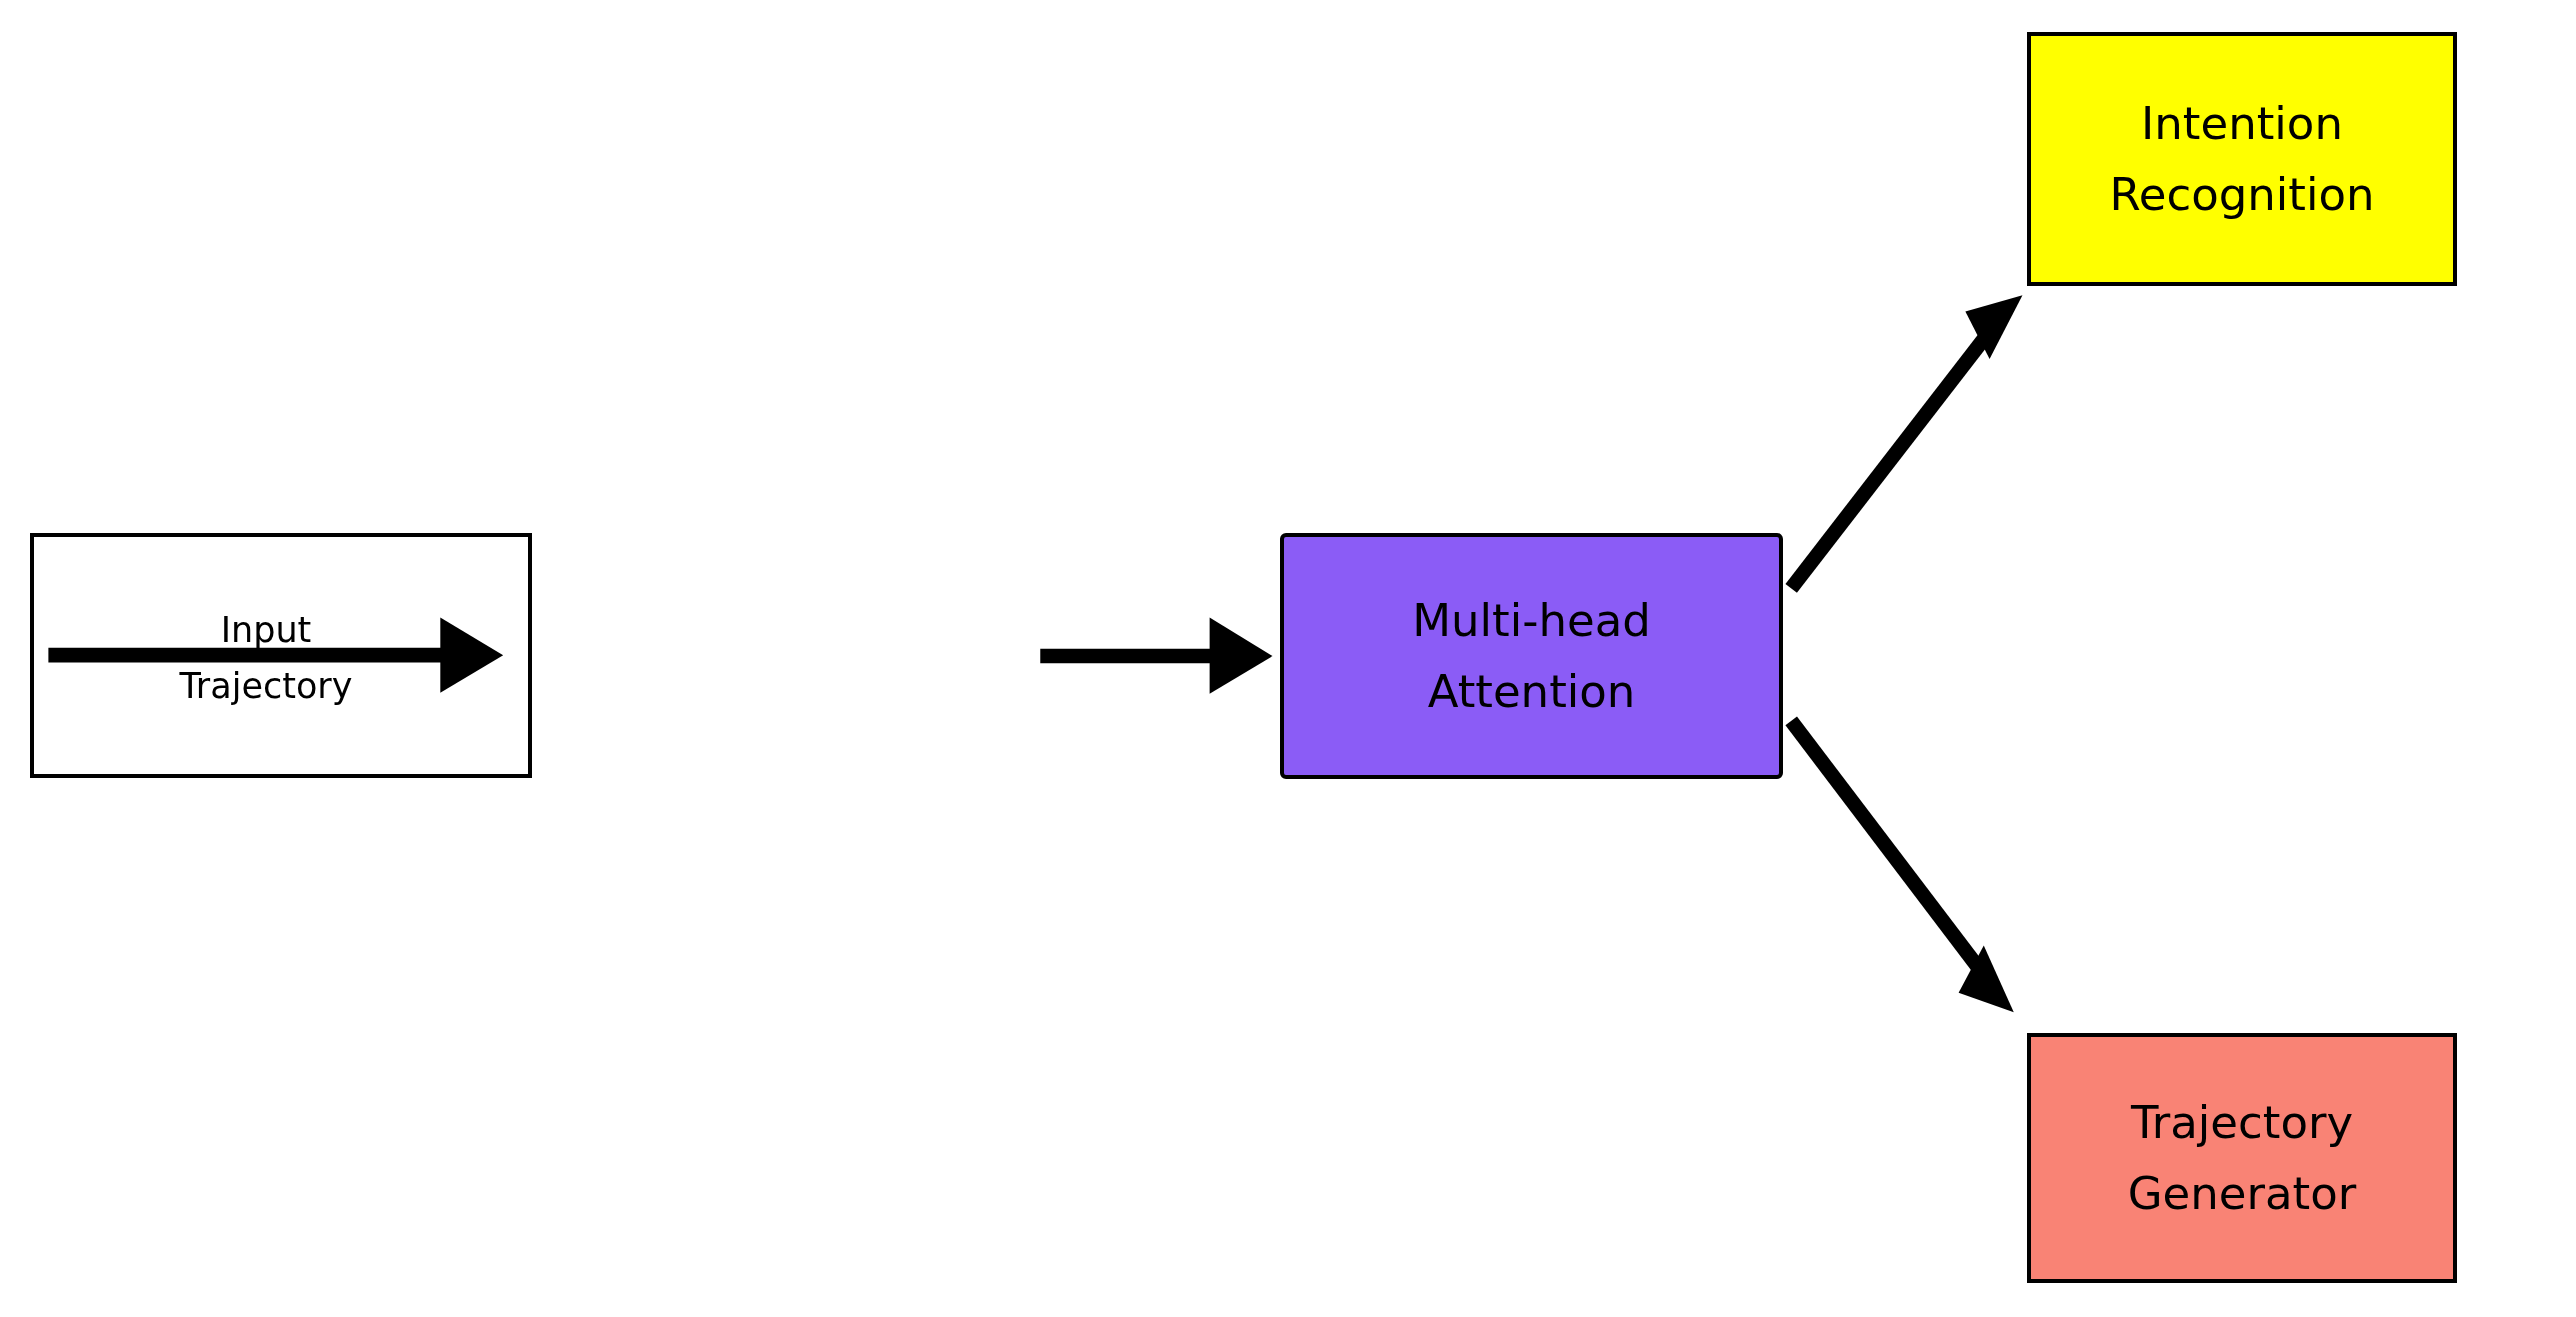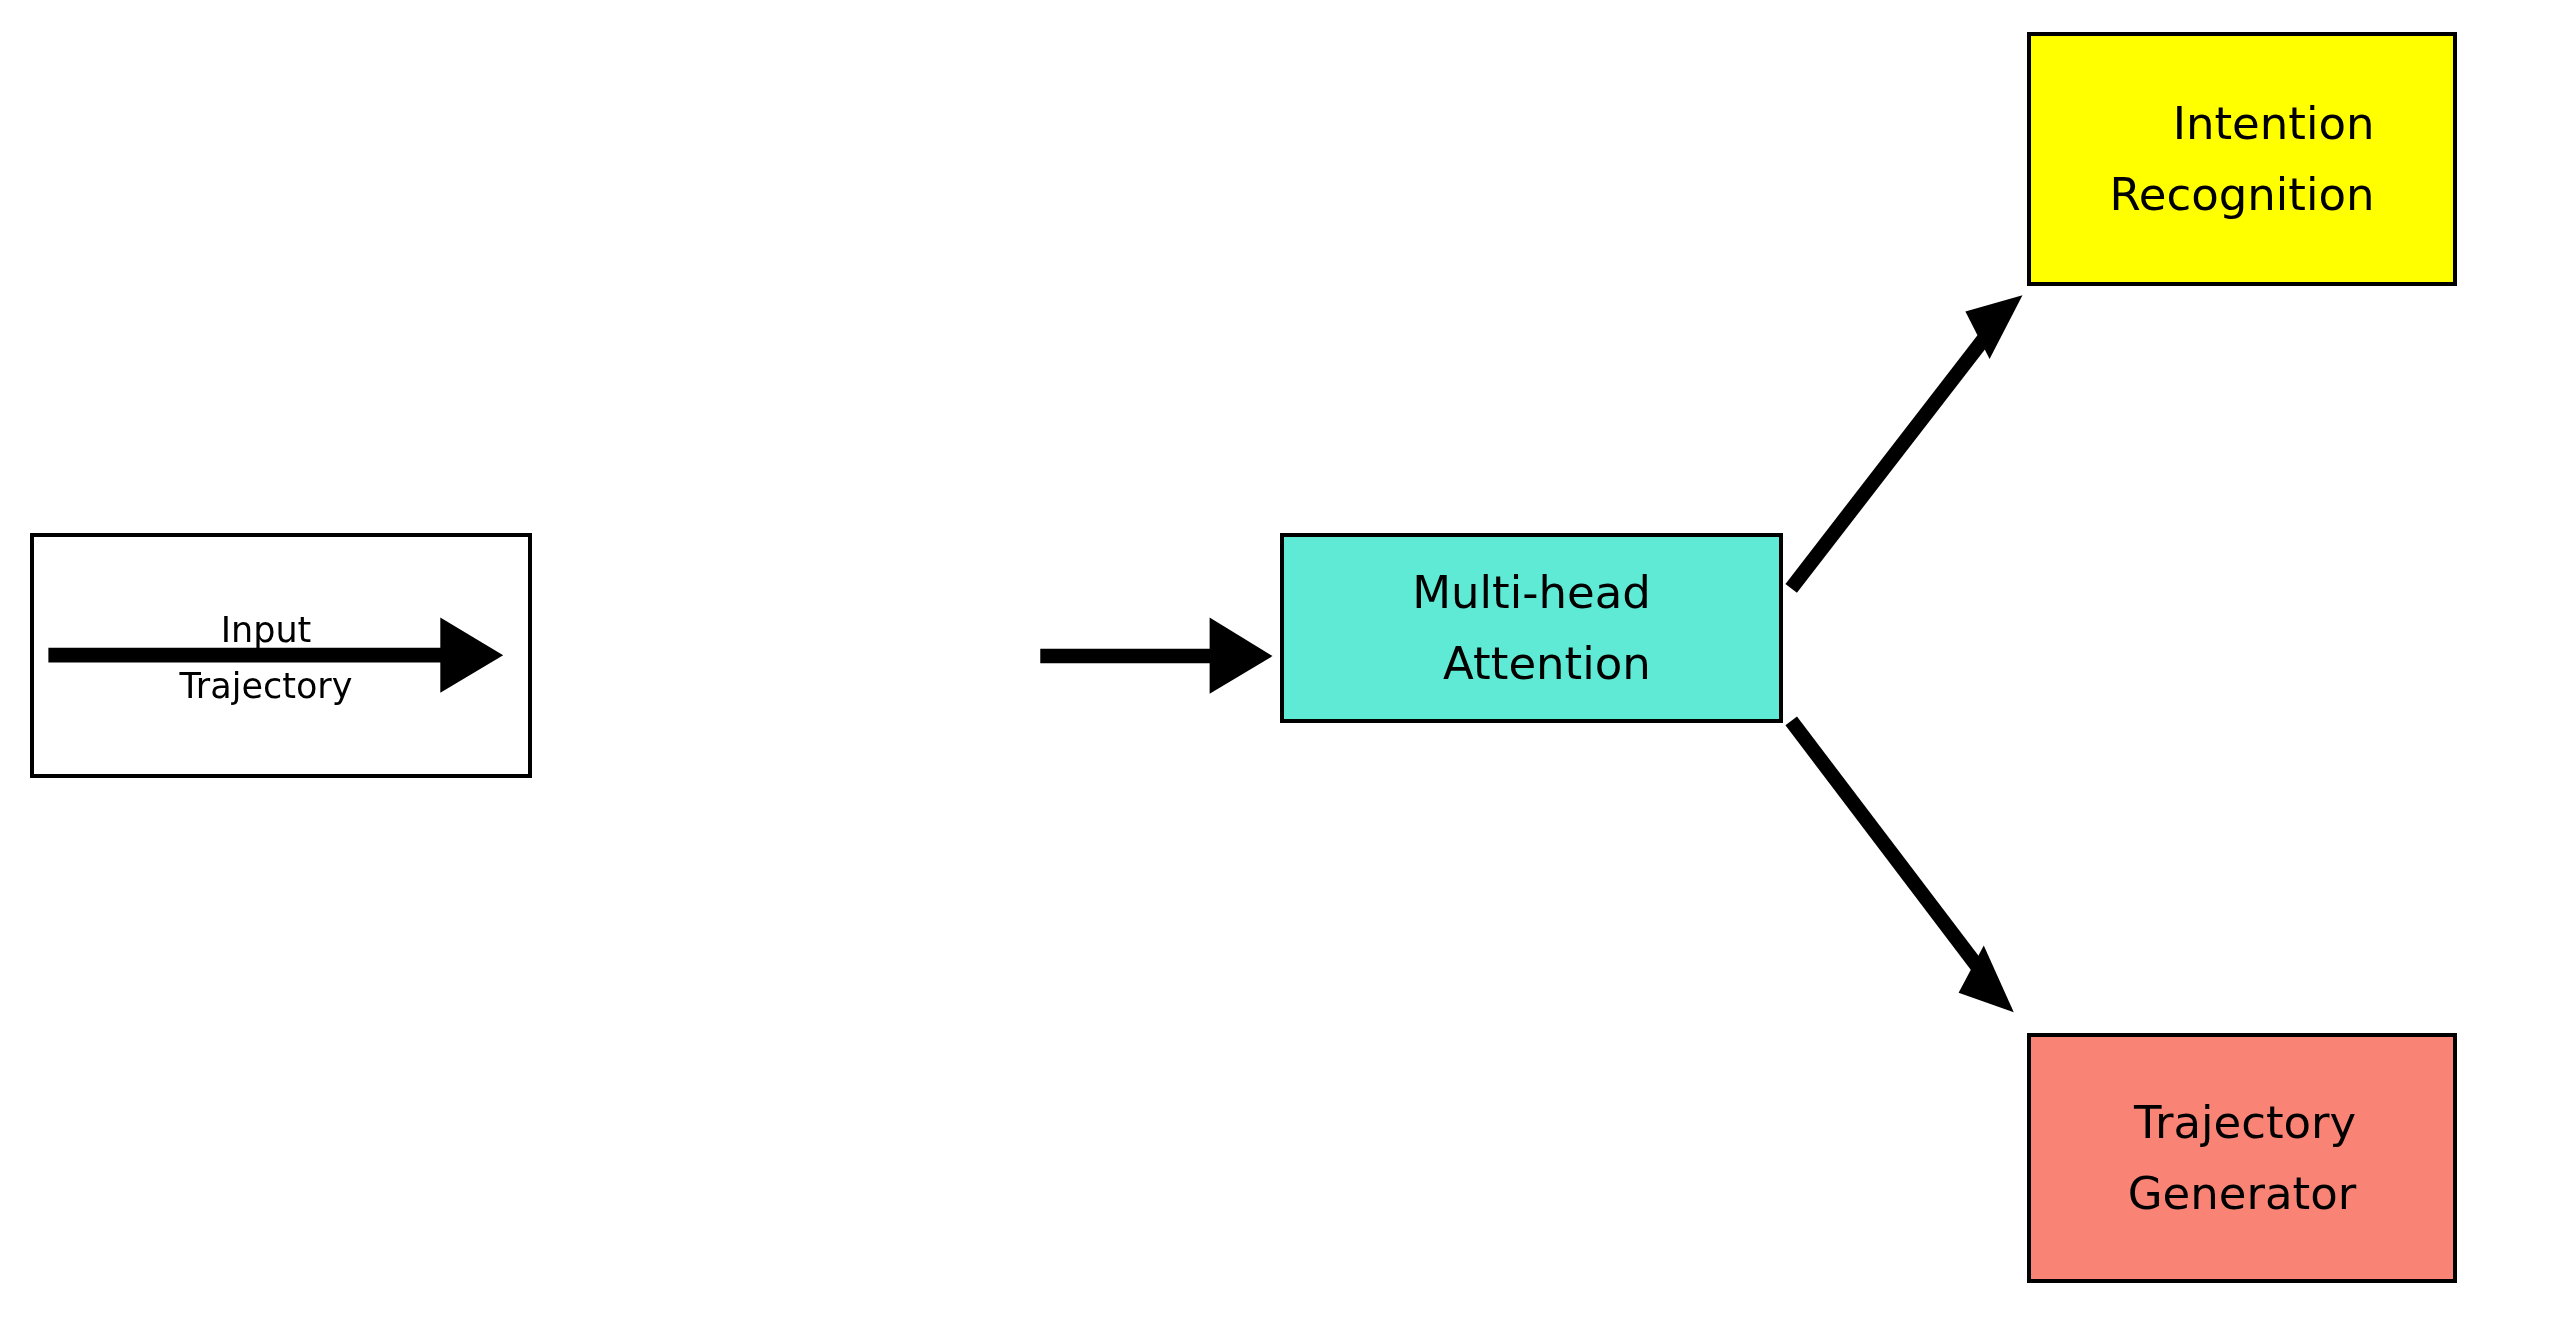--- a/index.html
+++ b/index.html
@@ -47,43 +47,43 @@
     top: 533px;
     width: 503px;
     height: 245px;
     background: #85cdea;
   }
   
   #node-attention {
     left: 1280px;
     top: 533px;
     width: 503px;
-    height: 190px;
-    background: #5eead4;
+    height: 246px;
+    background: #8b5cf6;
+    border-radius: 6px;
   }
   
   #node-intention {
     left: 2027px;
     top: 32px;
     width: 430px;
     height: 254px;
     background: #ffff00;
   }
   
   #node-trajectory {
     left: 2027px;
     top: 1033px;
     width: 430px;
     height: 250px;
     background: #f98375;
   }
   .node .label {
     display: block;
     padding: 0 5.8px;
-    text-align: right;
   }
   
   #input-label-wrap {
     position: absolute;
     left: 87px;
     top: 581px;
     width: 358px;
     height: 155px;
     display: flex;
     flex-direction: column;

